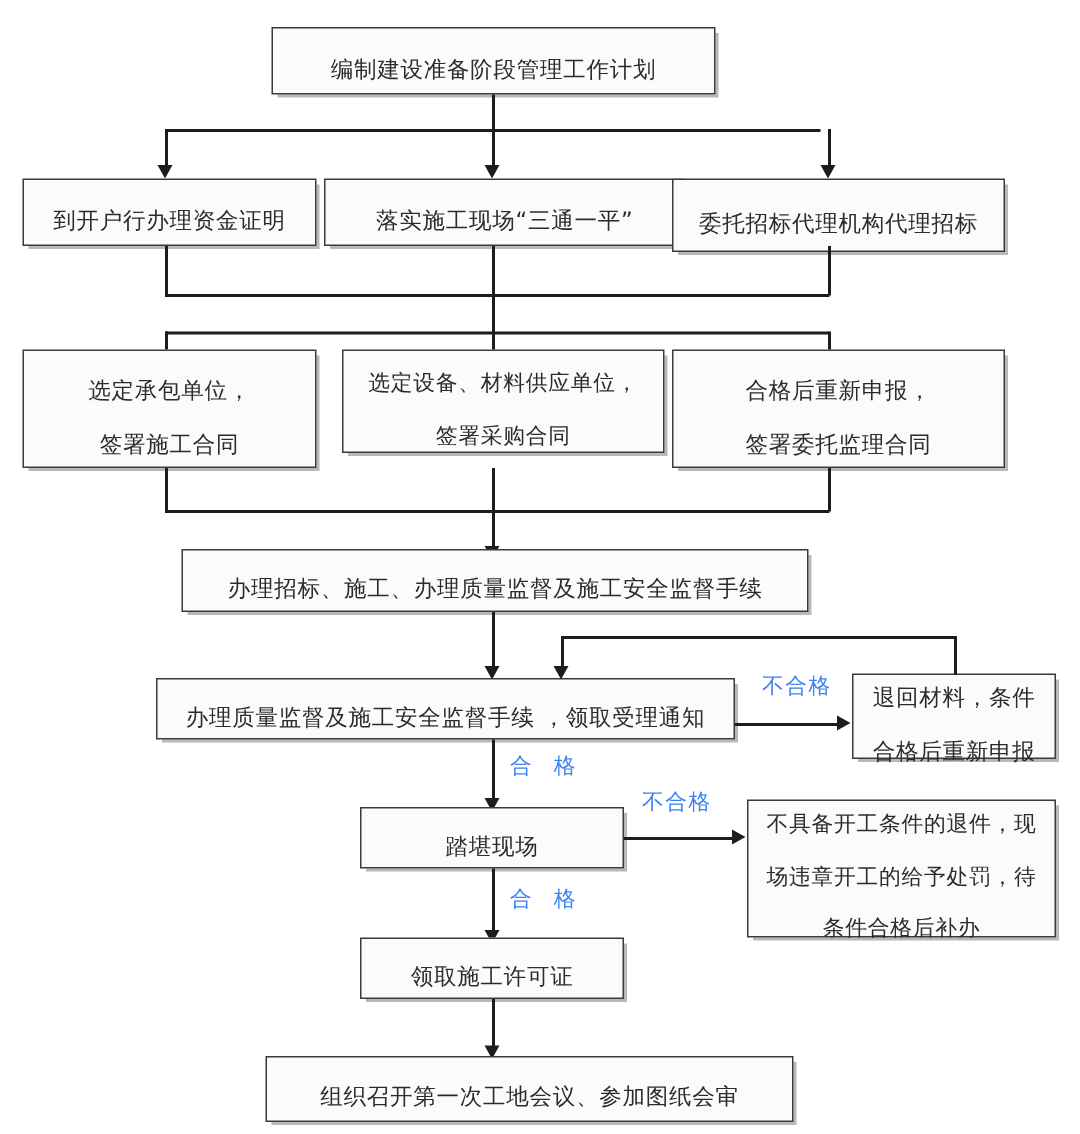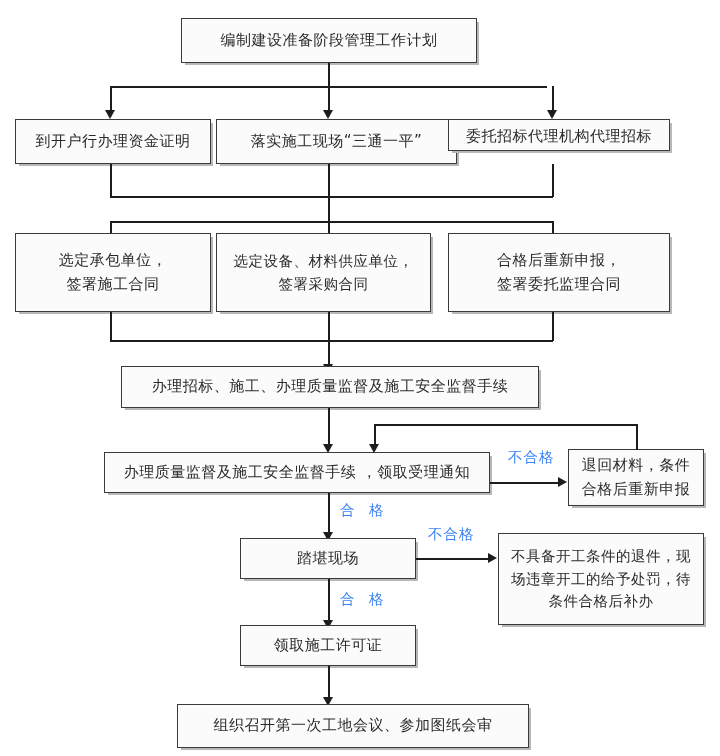--- a/index.html
+++ b/index.html
@@ -28,21 +28,21 @@
     flex-direction: column;
     align-items: center;
     justify-content: center;
     text-align: center;
     color: #2b2b2b;
     font-size: 15px;
     letter-spacing: 0.5px;
     line-height: 1.55;
     padding: 2px 6px;
   }
-  .box .ln { display: block; white-space: nowrap; }
+  .box .ln { display: block; white-space: nowrap; margin-top: 12px; }
   .box.small { font-size: 14.5px; }
 
   
   .vline, .hline {
     position: absolute;
     background: #1d1d1d;
   }
   .vline { width: 1.6px; }
   .hline { height: 1.6px; }
 
@@ -91,21 +91,21 @@
   <div class="arrow-down" style="left:323px; top:110px;"></div>
   <div class="vline" style="left:552px; top:86px; height:26px;"></div>
   <div class="arrow-down" style="left:547px; top:110px;"></div>
 
   <div class="box" style="left:15px; top:119px; width:196px; height:45px;">
     <span class="ln">到开户行办理资金证明</span>
   </div>
   <div class="box" style="left:216px; top:119px; width:241px; height:45px;">
     <span class="ln">落实施工现场“三通一平”</span>
   </div>
-  <div class="box" style="left:448px; top:119px; width:222px; height:32px;justify-content:flex-end;">
+  <div class="box" style="left:448px; top:119px; width:222px; height:49px;">
     <span class="ln">委托招标代理机构代理招标</span>
   </div>
 
   <div class="vline" style="left:110px; top:164px; width:1.6px; height:33px;"></div>
   <div class="vline" style="left:328px; top:164px; height:33px;"></div>
   <div class="vline" style="left:552px; top:164px; height:33px;"></div>
   <div class="hline" style="left:110px; top:196px; width:443px;"></div>
 
   <div class="vline" style="left:328px; top:196px; height:26px;"></div>
   <div class="hline" style="left:110px; top:221px; width:443px;"></div>
@@ -113,21 +113,21 @@
   <div class="arrow-down" style="left:105px; top:245px;"></div>
   <div class="vline" style="left:328px; top:221px; height:26px;"></div>
   <div class="arrow-down" style="left:323px; top:245px;"></div>
   <div class="vline" style="left:552px; top:221px; height:26px;"></div>
   <div class="arrow-down" style="left:547px; top:245px;"></div>
 
   <div class="box" style="left:15px; top:233px; width:196px; height:79px;">
     <span class="ln">选定承包单位，</span>
     <span class="ln">签署施工合同</span>
   </div>
-  <div class="box small" style="left:216px; top:233px; width:215px; height:79px;">
+  <div class="box small" style="left:228px; top:233px; width:215px; height:69px;">
     <span class="ln">选定设备、材料供应单位，</span>
     <span class="ln">签署采购合同</span>
   </div>
   <div class="box" style="left:448px; top:233px; width:222px; height:79px;">
     <span class="ln">合格后重新申报，</span>
     <span class="ln">签署委托监理合同</span>
   </div>
 
   <div class="vline" style="left:110px; top:312px; height:29px;"></div>
   <div class="vline" style="left:328px; top:312px; height:29px;"></div>

